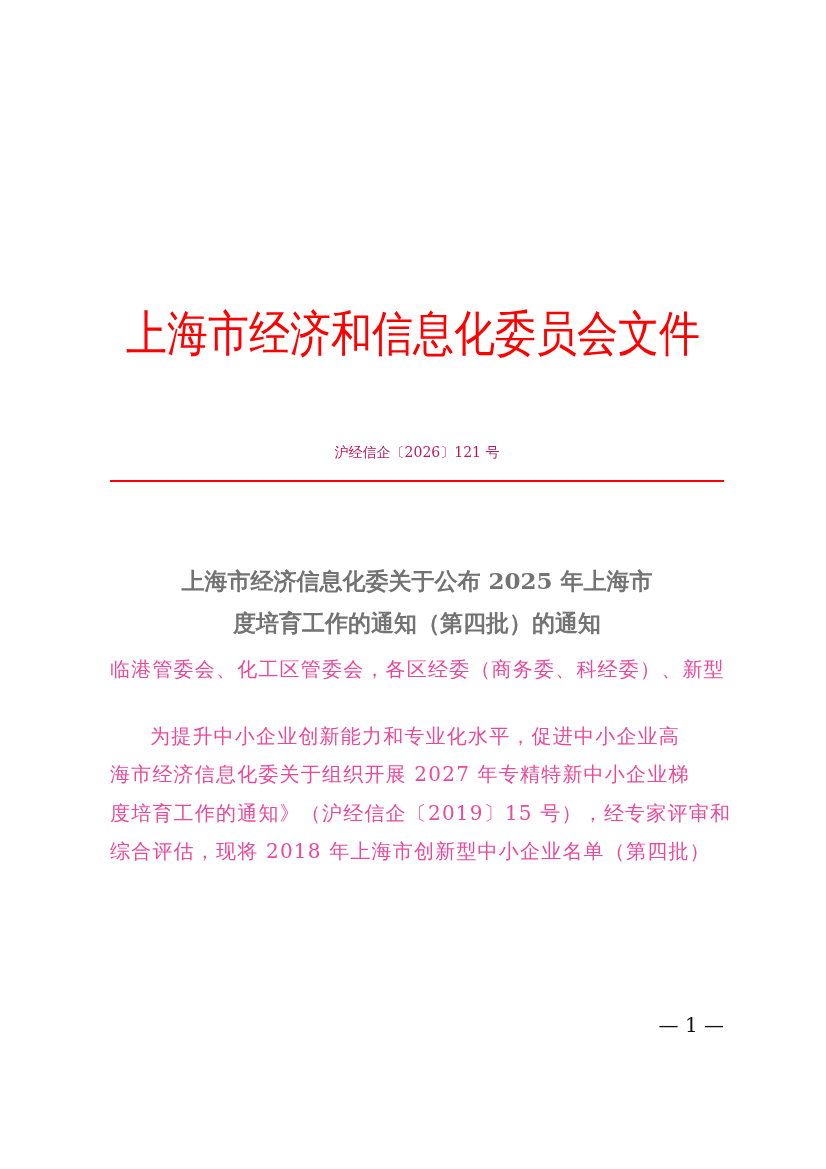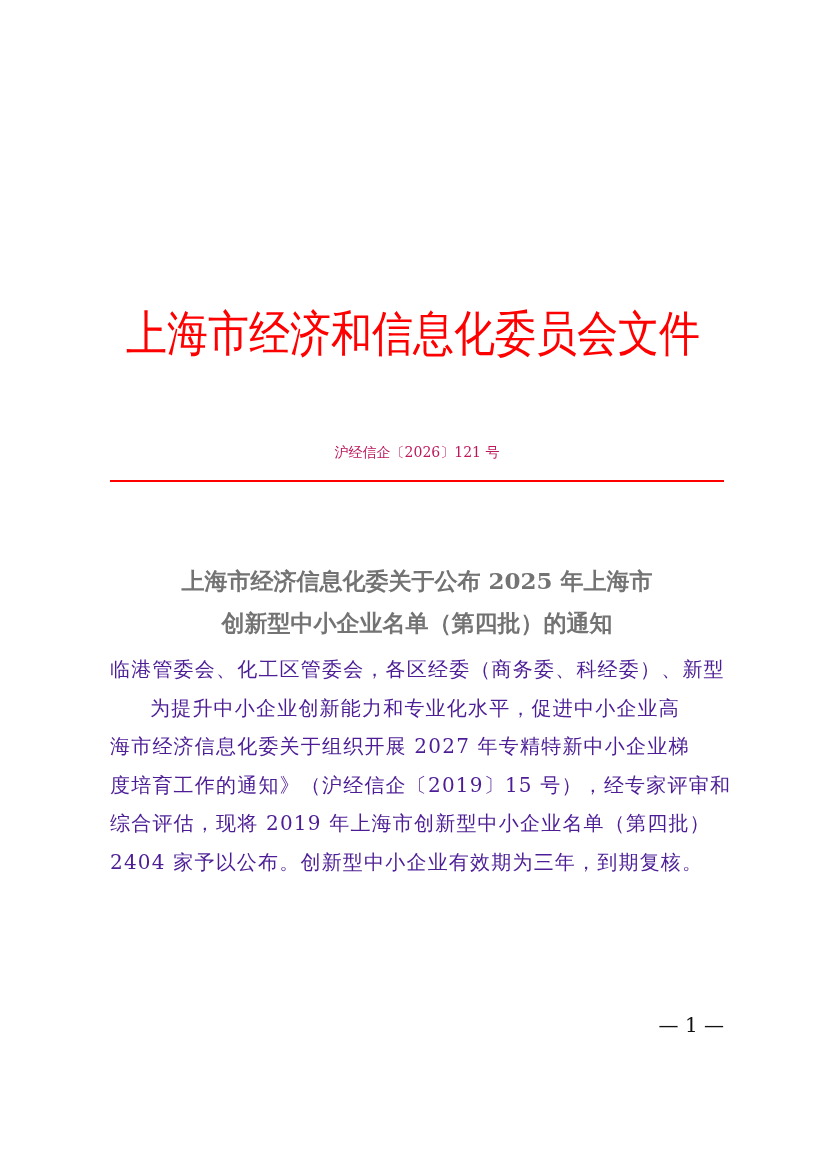--- a/index.html
+++ b/index.html
@@ -73,25 +73,25 @@
     }
     .title .line { display: block; white-space: nowrap; }
     .body-text {
       position: absolute;
       left: 110px;
       top: 650px;
       width: 614px;
       font-family: "DejaVu Serif", "Liberation Serif", serif;
       font-size: 20px;
       line-height: 38.5px;
-      color: #4c1d95;
+      color: #ec4899;
       letter-spacing: 1.2px;
     }
     .body-text .line { display: block; white-space: nowrap; text-align: justify; }
-    .body-text .indent { padding-left: 40px; }
+    .body-text .indent { padding-left: 40px; margin-top: 28px; }
     .page-number {
       position: absolute;
       left: 628px;
       top: 1010px;
       width: 96px;
       text-align: right;
       font-family: "DejaVu Serif", "Liberation Serif", serif;
       font-size: 20px;
       line-height: 30px;
       color: #111111;
@@ -104,27 +104,26 @@
 <div class="page">
 
   <div class="masthead">上海市经济和信息化委员会文件</div>
 
   <div class="doc-number">沪经信企〔2026〕121 号</div>
 
   <div class="red-rule"></div>
 
   <div class="title">
     <span class="line">上海市经济信息化委关于公布 2025 年上海市</span>
-    <span class="line">创新型中小企业名单（第四批）的通知</span>
+    <span class="line">度培育工作的通知（第四批）的通知</span>
   </div>
 
   <div class="body-text">
     <span class="line">临港管委会、化工区管委会，各区经委（商务委、科经委）、新型</span>
     <span class="line indent">为提升中小企业创新能力和专业化水平，促进中小企业高</span>
     <span class="line">海市经济信息化委关于组织开展 2027 年专精特新中小企业梯</span>
     <span class="line">度培育工作的通知》（沪经信企〔2019〕15 号），经专家评审和</span>
-    <span class="line">综合评估，现将 2019 年上海市创新型中小企业名单（第四批）</span>
-    <span class="line">2404 家予以公布。创新型中小企业有效期为三年，到期复核。</span>
+    <span class="line">综合评估，现将 2018 年上海市创新型中小企业名单（第四批）</span>
   </div>
 
   <div class="page-number">— 1 —</div>
 
 </div>
 
 </body></html>

